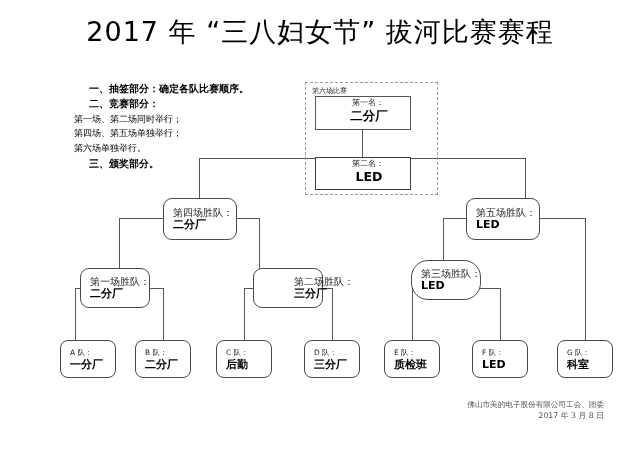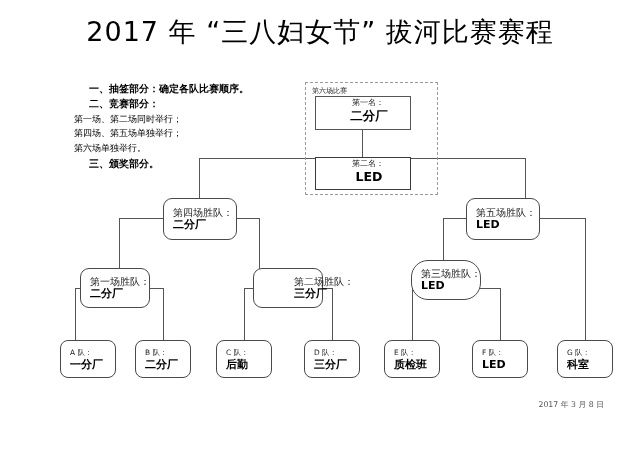--- a/index.html
+++ b/index.html
@@ -273,16 +273,17 @@
   <div class="node leaf" style="left:472px; top:340px;">
     <span class="lbl">F 队：</span>
     <span class="val">LED</span>
   </div>
   <div class="node leaf" style="left:557px; top:340px;">
     <span class="lbl">G 队：</span>
     <span class="val">科室</span>
   </div>
 
   <div id="footer">
+    <div class="f1">佛山市美的电子股份有限公司工会、团委</div>
     <div class="f2">2017 年 3 月 8 日</div>
   </div>
 
 </div>
 
 </body></html>

